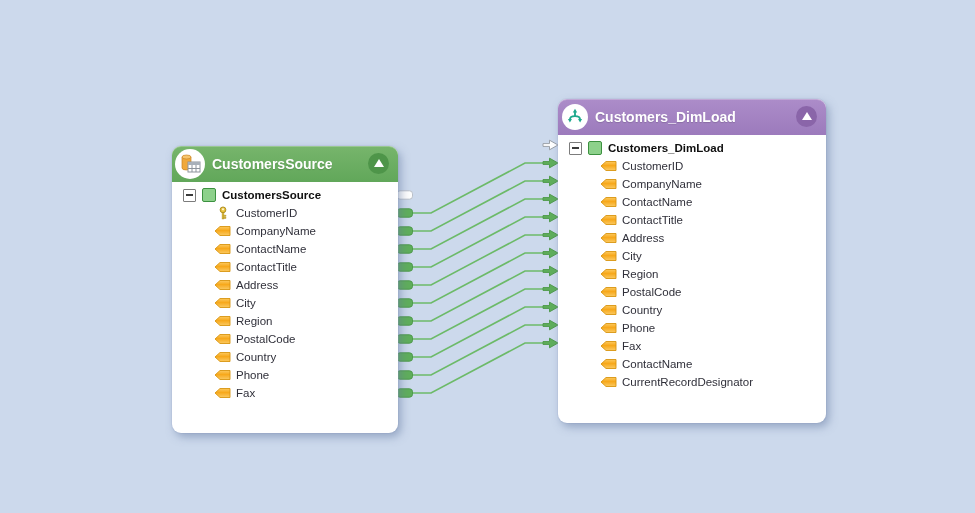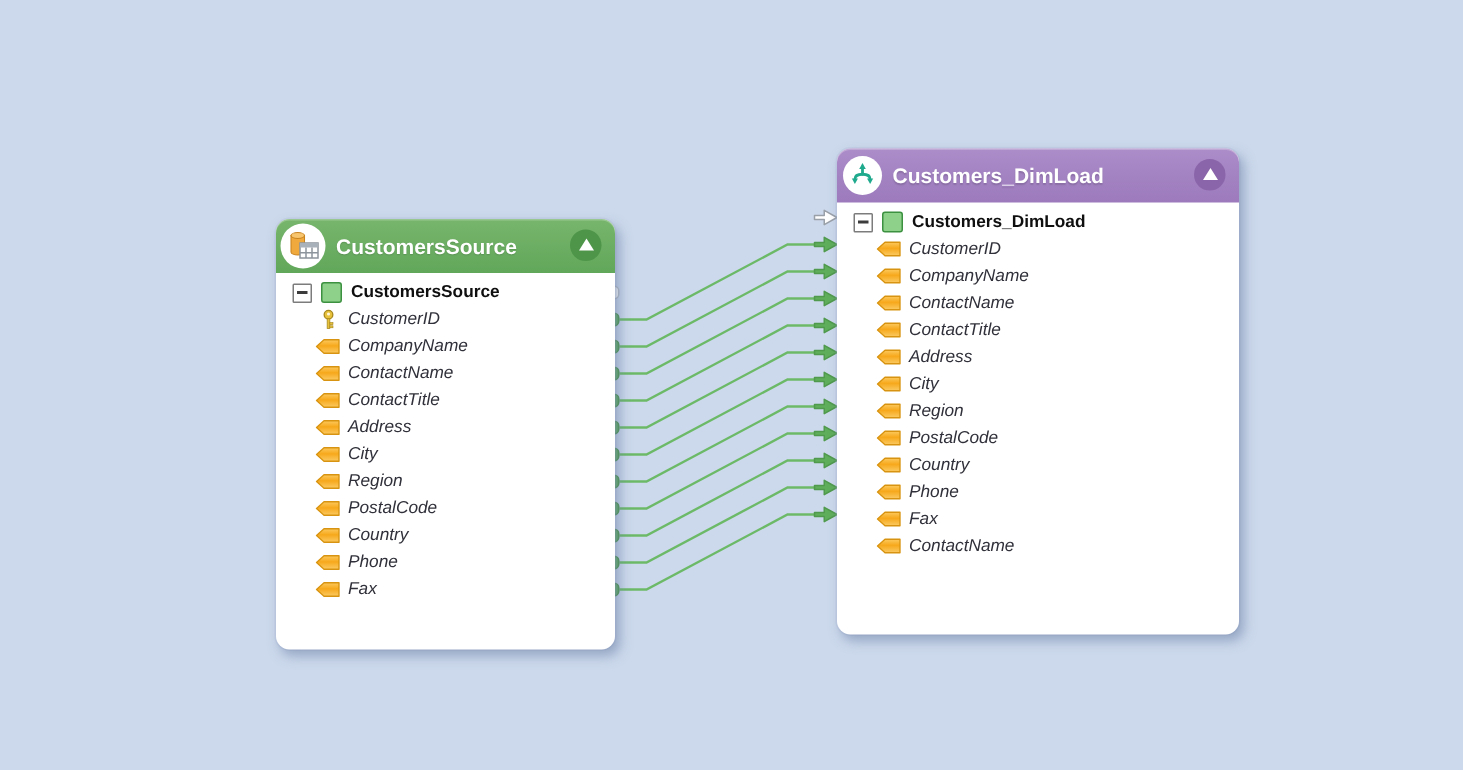--- a/index.html
+++ b/index.html
@@ -27,21 +27,21 @@
 
   .panel-body{padding-top:4px;}
   .row{height:18px;display:flex;align-items:center;white-space:nowrap;}
   .root-row{padding-left:11px;}
   .expander{width:11px;height:11px;background:#fff;border:1px solid #7c7c7c;border-radius:1px;
             position:relative;flex:0 0 auto;cursor:pointer;}
   .expander::before{content:"";position:absolute;left:2px;top:4.5px;width:7px;height:1.6px;background:#3c3c3c;}
   .tbl-square{width:12px;height:12px;background:#8dd18b;border:1.5px solid #3c9140;border-radius:2px;
               margin-left:6px;flex:0 0 auto;}
   .root-label{font-size:11.5px;font-weight:bold;color:#0f0f0f;margin-left:6px;}
-  .field-row{padding-left:26px;font-style:italic;}
+  .field-row{padding-left:42px;}
   .ficon{width:17px;height:16px;display:flex;align-items:center;justify-content:center;flex:0 0 auto;}
   .flabel{font-size:11.5px;color:#30303a;margin-left:5px;}
 </style>
 </head>
 <body>
 
 <div class="canvas">
 
   <svg id="wires">
       <path d="M413,213 L431,213 L525,163 L543,163" fill="none" stroke="#6cba68" stroke-width="1.6"></path>
@@ -74,21 +74,21 @@
       <rect x="397" y="352.8" width="15.5" height="8.4" rx="3" fill="#5fae5b" stroke="#4f9a4c" stroke-width="1"></rect>
       <path d="M543,305.6 h6.5 v-3.4 L558,307 L549.5,311.8 v-3.4 h-6.5 z" fill="#5fae5b" stroke="#4f9a4c" stroke-width="1" stroke-linejoin="round"></path>
       <rect x="397" y="370.8" width="15.5" height="8.4" rx="3" fill="#5fae5b" stroke="#4f9a4c" stroke-width="1"></rect>
       <path d="M543,323.6 h6.5 v-3.4 L558,325 L549.5,329.8 v-3.4 h-6.5 z" fill="#5fae5b" stroke="#4f9a4c" stroke-width="1" stroke-linejoin="round"></path>
       <rect x="397" y="388.8" width="15.5" height="8.4" rx="3" fill="#5fae5b" stroke="#4f9a4c" stroke-width="1"></rect>
       <path d="M543,341.6 h6.5 v-3.4 L558,343 L549.5,347.8 v-3.4 h-6.5 z" fill="#5fae5b" stroke="#4f9a4c" stroke-width="1" stroke-linejoin="round"></path>
       <rect x="397" y="190.8" width="15.5" height="8.4" rx="3" fill="#fdfdfd" stroke="#b9bfc8" stroke-width="1"></rect>
       <path d="M543,143.6 h6.5 v-3.4 L558,145 L549.5,149.8 v-3.4 h-6.5 z" fill="#ffffff" stroke="#9aa0a8" stroke-width="1" stroke-linejoin="round"></path>
     </svg>
 
-  <div class="panel panel-source" style="left:184px;top:146px;width:226px;height:287px;">
+  <div class="panel panel-source" style="left:172px;top:146px;width:226px;height:287px;">
     <div class="panel-header">
       <span class="hicon-circle">
         <svg width="24" height="24" viewBox="0 0 24 24">
           <g>
             <path d="M4 5 v11 a4.5 2 0 0 0 9 0 V5 z" fill="#f0a93c" stroke="#c9831f" stroke-width="0.7"></path>
             <ellipse cx="8.5" cy="5" rx="4.5" ry="2" fill="#f7c56d" stroke="#c9831f" stroke-width="0.7"></ellipse>
           </g>
           <g>
             <rect x="10" y="10" width="12" height="10" fill="#ffffff" stroke="#8d949c" stroke-width="1"></rect>
             <rect x="10" y="10" width="12" height="3" fill="#a8b0b9"></rect>
@@ -474,17 +474,32 @@
                     <stop offset="0" stop-color="#fcc95e"></stop>
                     <stop offset="0.45" stop-color="#f7a81b"></stop>
                     <stop offset="1" stop-color="#fbca62"></stop>
                   </linearGradient>
                 </defs>
                 <polygon points="16,1.5 6,1.5 1,6 6,10.5 16,10.5" fill="url(#goldg)" stroke="#d89410" stroke-width="0.9" stroke-linejoin="round"></polygon>
               </svg>
             </span>
             <span class="flabel">ContactName</span>
           </div>
+          <div class="row field-row">
+            <span class="ficon">
+              <svg width="17" height="12" viewBox="0 0 17 12">
+                <defs>
+                  <linearGradient id="goldg" x1="0" y1="0" x2="0" y2="1">
+                    <stop offset="0" stop-color="#fcc95e"></stop>
+                    <stop offset="0.45" stop-color="#f7a81b"></stop>
+                    <stop offset="1" stop-color="#fbca62"></stop>
+                  </linearGradient>
+                </defs>
+                <polygon points="16,1.5 6,1.5 1,6 6,10.5 16,10.5" fill="url(#goldg)" stroke="#d89410" stroke-width="0.9" stroke-linejoin="round"></polygon>
+              </svg>
+            </span>
+            <span class="flabel">CurrentRecordDesignator</span>
+          </div>
         </div>
     </div>
   </div>
 
 </div>
 
 </body></html>

